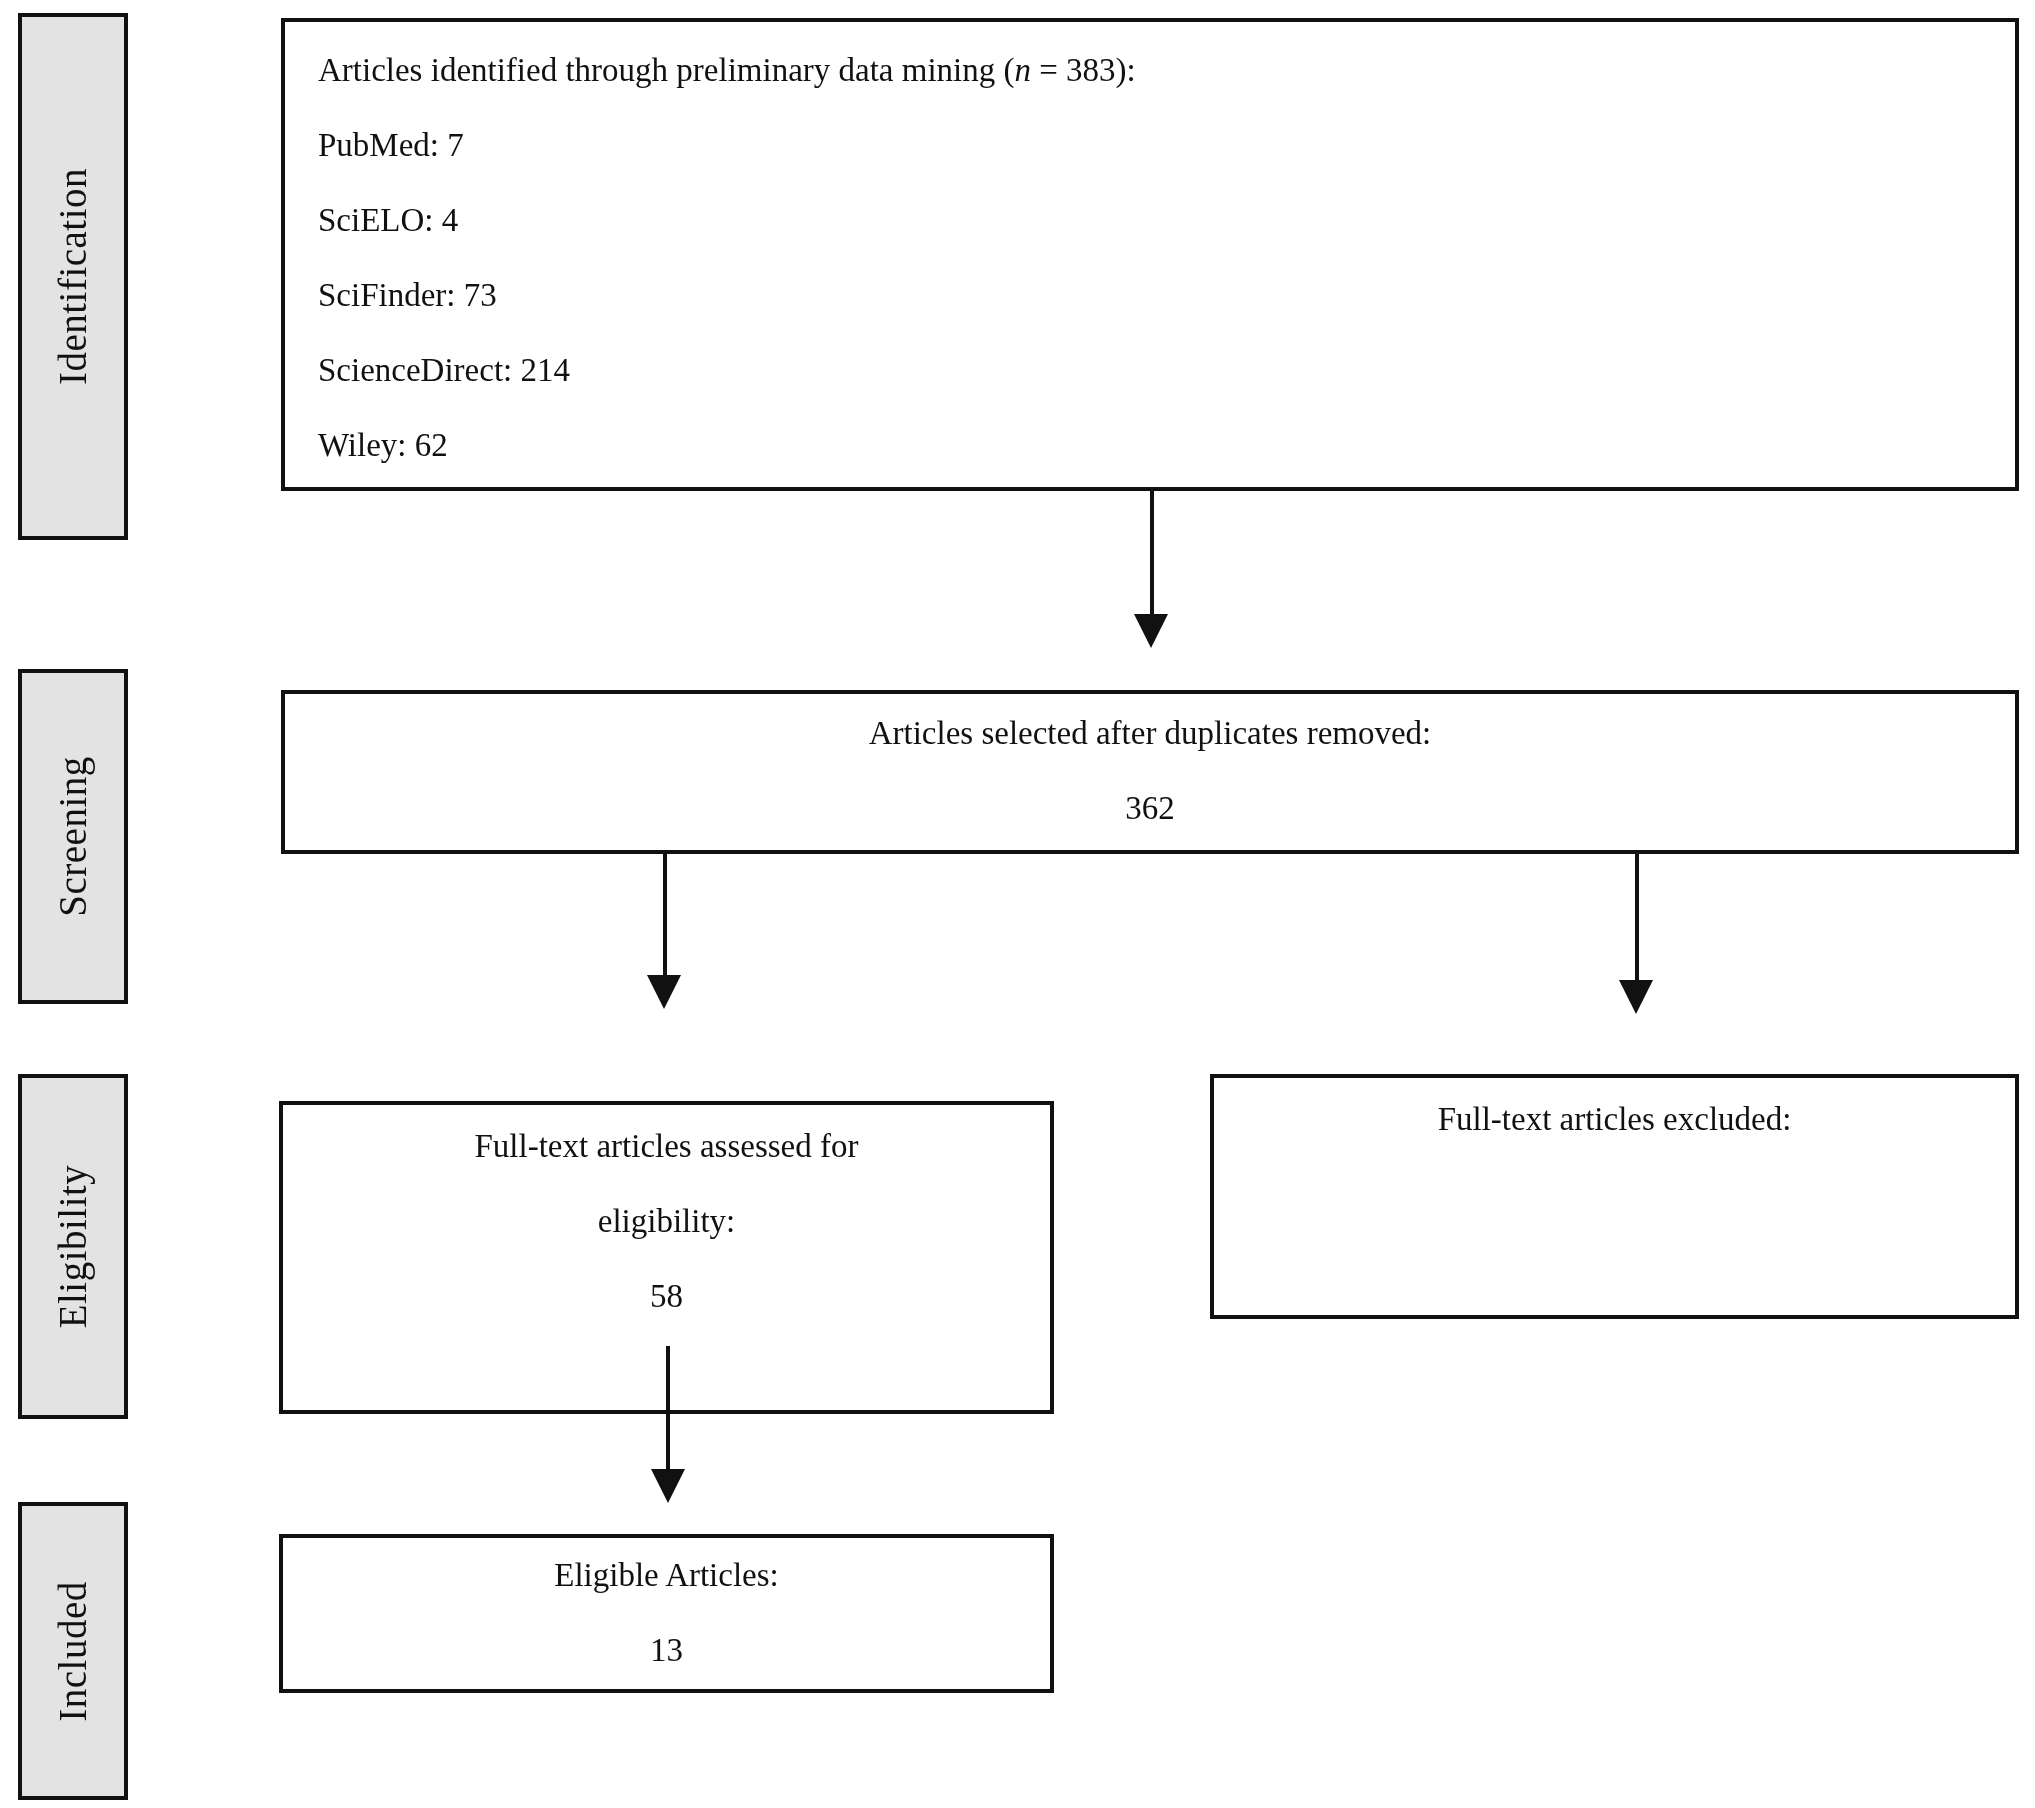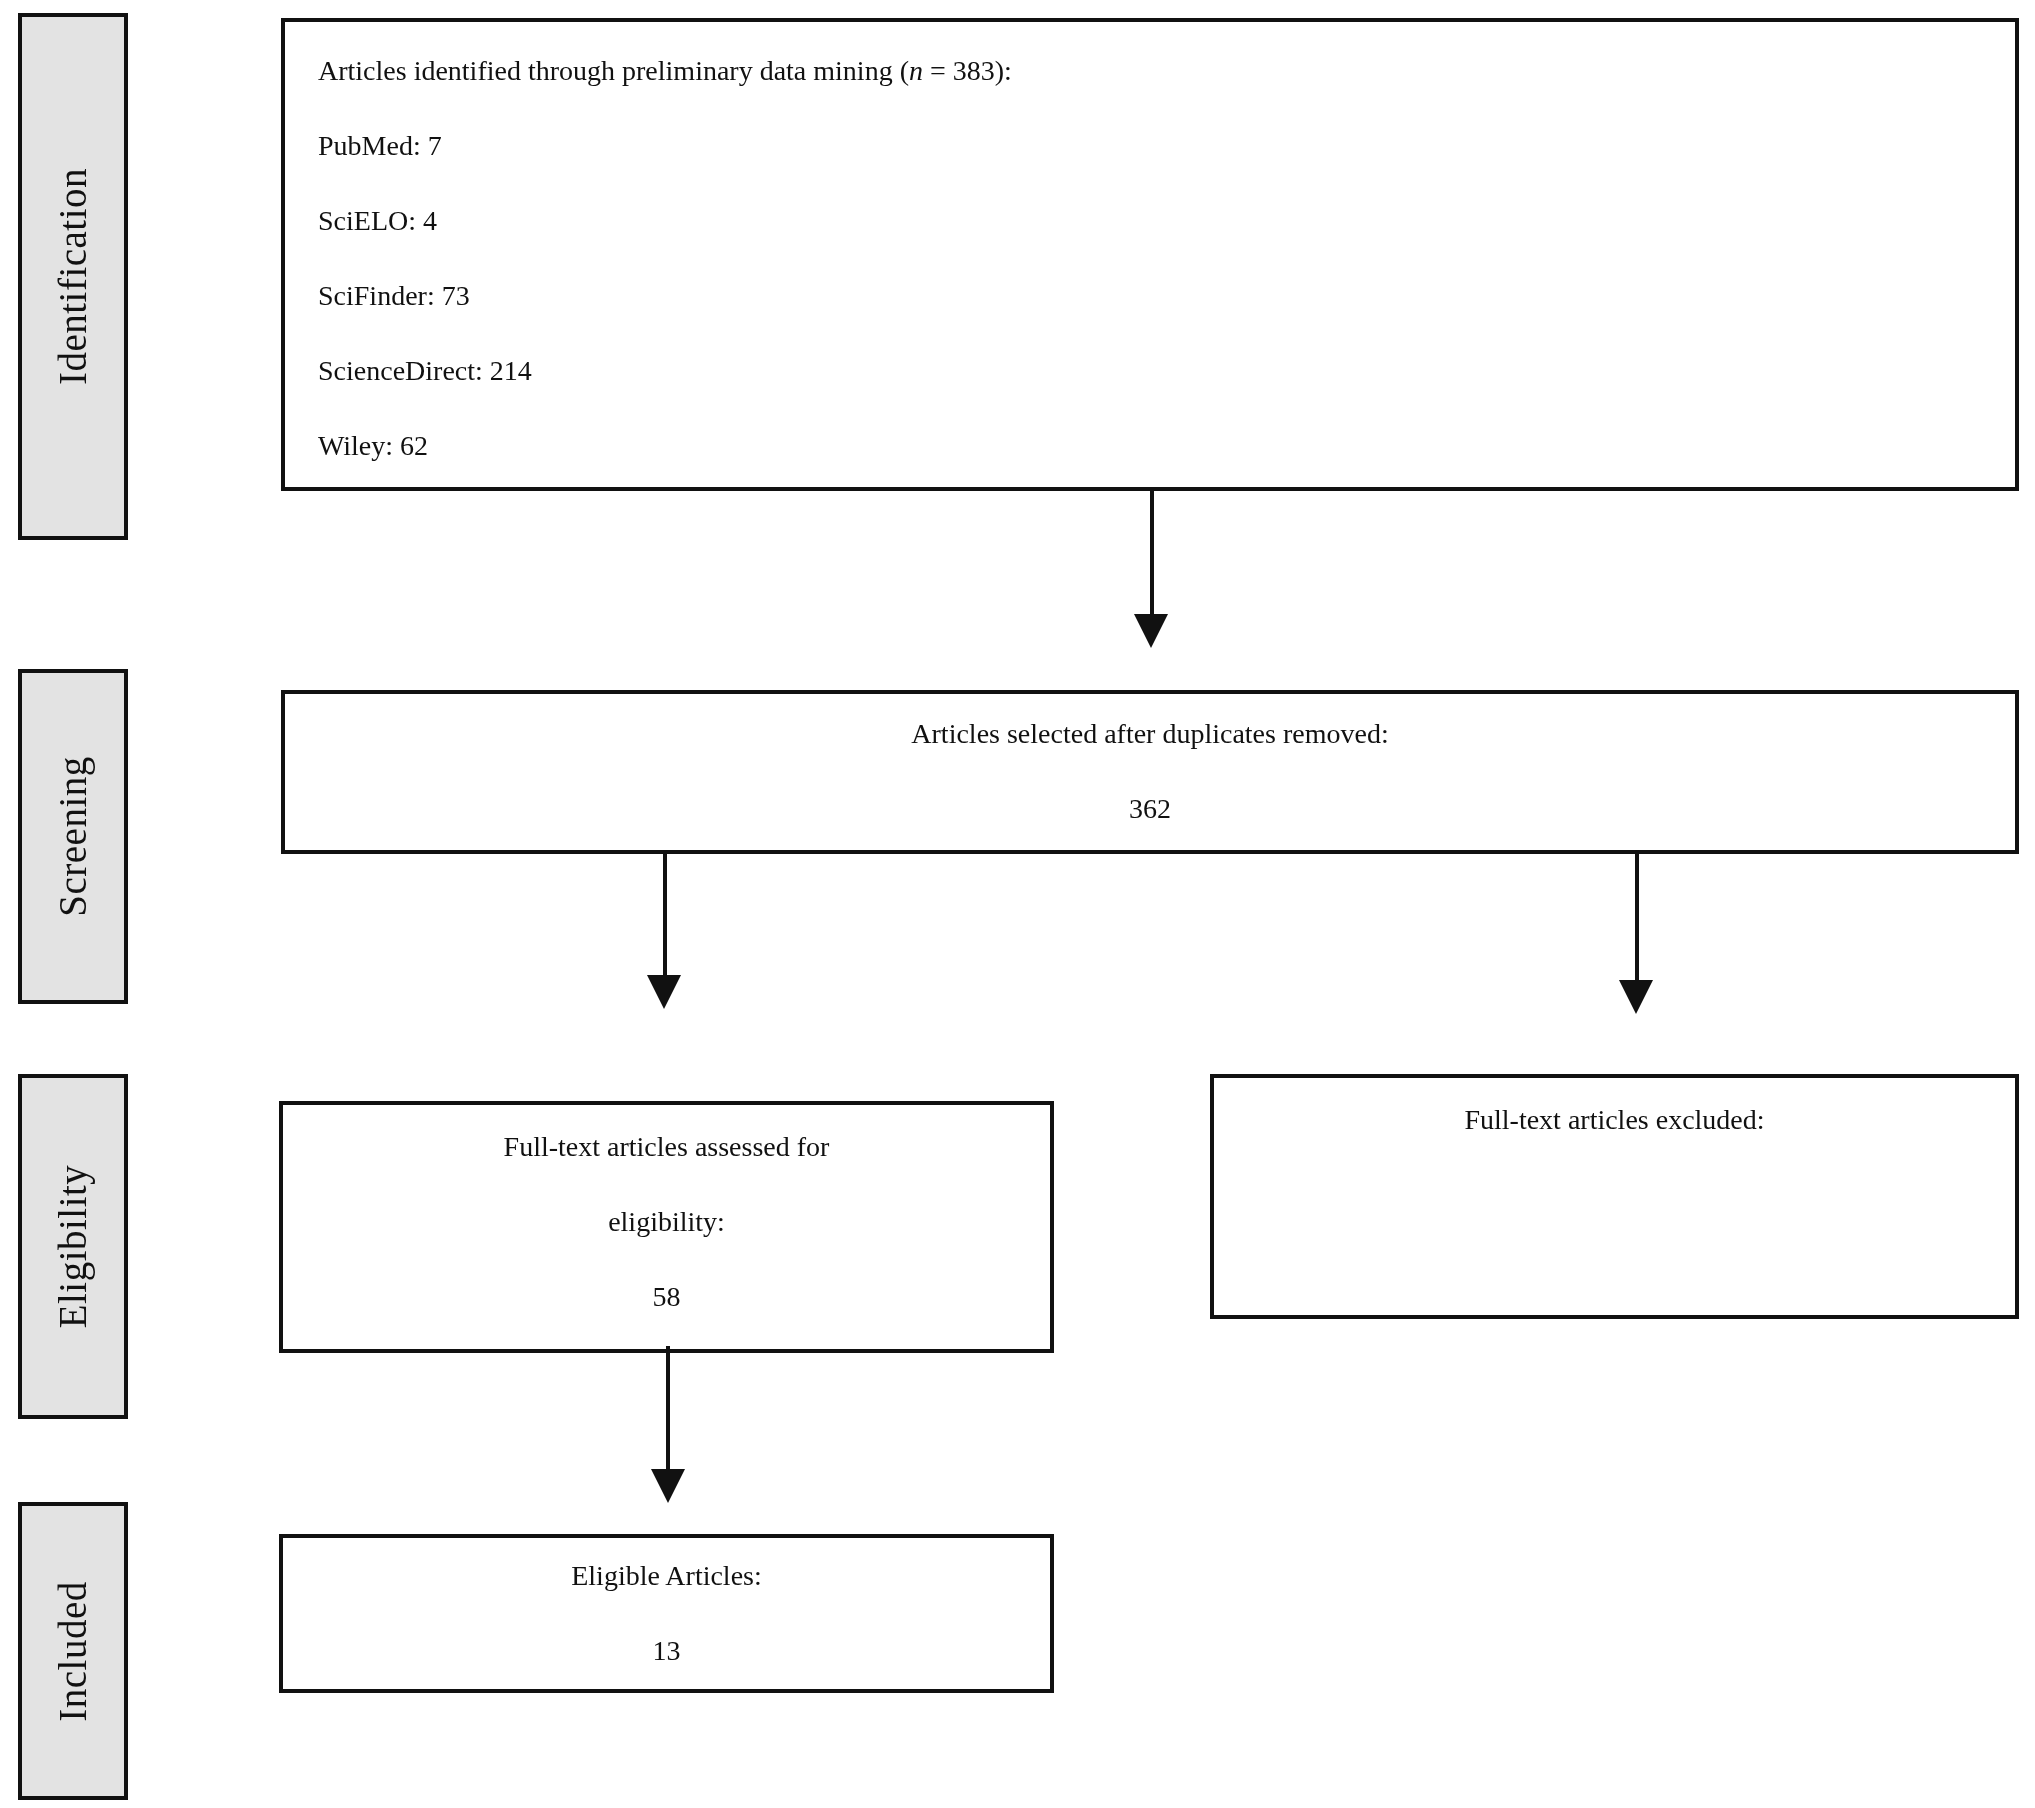--- a/index.html
+++ b/index.html
@@ -28,29 +28,29 @@
     font-size: 39px;
     letter-spacing: 0.5px;
   }
 
   
   .node {
     position: absolute;
     background: #ffffff;
     border: 4.2px solid #111111;
     box-sizing: border-box;
-    font-size: 28px;
+    font-size: 33px;
     line-height: 75px;
   }
   .node.centered { text-align: center; }
   .line { display: block; }
 
   #box-identification { left: 281px; top: 18px; width: 1738px; height: 473px; padding: 10.6px 21px 0 33px; }
   #box-screening      { left: 281px; top: 690px; width: 1738px; height: 164px; padding-top: 2px; }
-  #box-assessed       { left: 279px; top: 1101px; width: 775px; height: 252px; padding-top: 4.2px; }
+  #box-assessed       { left: 279px; top: 1101px; width: 775px; height: 313px; padding-top: 4.2px; }
   #box-excluded       { left: 1210px; top: 1074px; width: 809px; height: 245px; padding-top: 4.2px; }
   #box-included       { left: 279px; top: 1534px; width: 775px; height: 159px; text-align: center; }
 
   .n-italic { font-style: italic; }
 
   
   .arrow-shaft {
     position: absolute;
     width: 3.7px;
     background: #111111;

